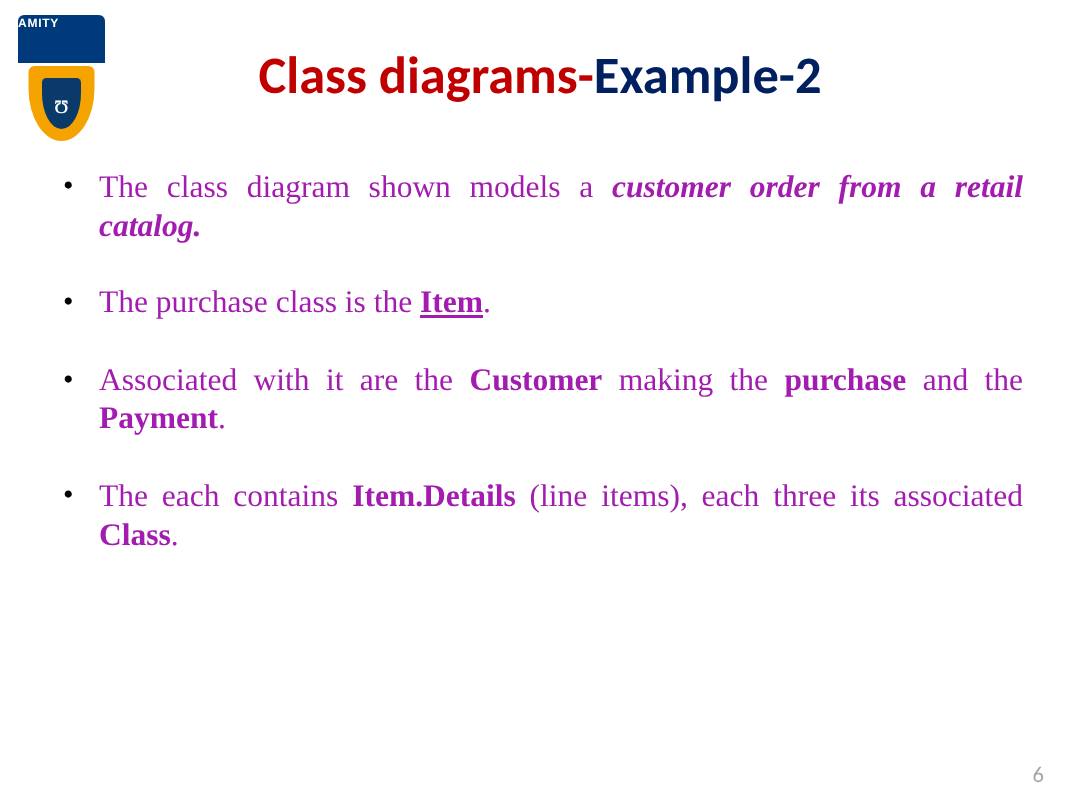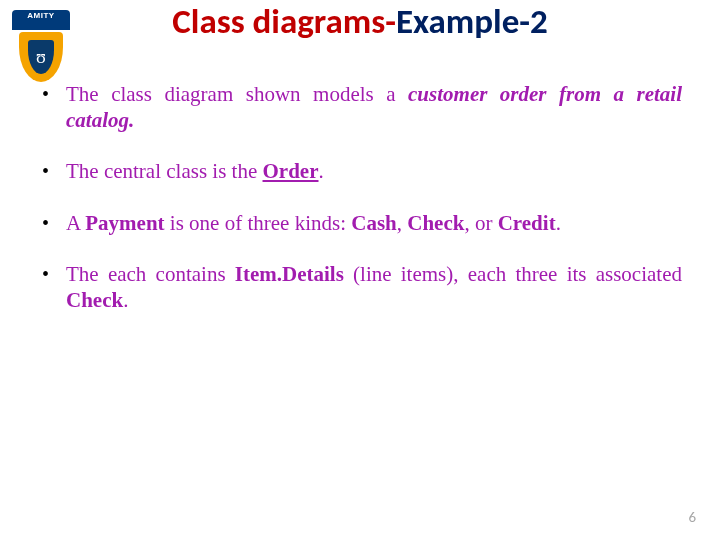--- a/index.html
+++ b/index.html
@@ -13,28 +13,28 @@
   }
   .logo {
     position: absolute;
     top: 10px;
     left: 12px;
     width: 58px;
     height: 70px;
   }
   .logo-top {
     width: 58px;
-    height: 20px;
+    height: 32px;
     background: #003a7a;
     border-top-left-radius: 4px;
     border-top-right-radius: 4px;
     color: #fff;
     font-size: 8px;
     font-weight: bold;
-    text-align: center;
+    text-align: left;
     line-height: 12px;
     letter-spacing: 0.5px;
     font-family: Arial, sans-serif;
   }
   .logo-shield {
     width: 44px;
     height: 50px;
     margin: 2px auto 0;
     background: #f5a300;
     border-radius: 4px 4px 50% 50% / 4px 4px 70% 70%;
@@ -50,20 +50,21 @@
     display: flex;
     align-items: center;
     justify-content: center;
     color: #fff;
     font-size: 18px;
   }
   .title {
     text-align: center;
     font-size: 35px;
     font-weight: bold;
+    padding-top: 30px;
     font-family: Calibri, Arial, sans-serif;
   }
   .title .t1 { color: #c00000; }
   .title .t2 { color: #002060; }
   .content {
     padding: 40px 38px 0 38px;
   }
   .content ul {
     list-style: none;
   }
@@ -109,24 +110,24 @@
 <div class="title">
   <span class="t1">Class diagrams-</span><span class="t2">Example-2</span>
 </div>
 
 <div class="content">
   <ul>
     <li>
       <span>The class diagram shown models a </span><span class="bi">customer order from a retail catalog.</span>
     </li>
     <li>
-      <span>The central class is the </span><span class="b u">Order</span><span>.</span>
+      <span>The purchase class is the </span><span class="b u">Item</span><span>.</span>
     </li>
     <li>
-      <span>A </span><span class="b">Payment</span><span> is one of three kinds: </span><span class="b">Cash</span><span>, </span><span class="b">Check</span><span>, or </span><span class="b">Credit</span><span>.</span>
+      <span>Associated with it are the </span><span class="b">Customer</span><span> making the </span><span class="b">purchase</span><span> and the </span><span class="b">Payment</span><span>.</span>
     </li>
     <li>
-      <span>The each contains </span><span class="b">Item.Details</span><span> (line items), each three its associated </span><span class="b">Check</span><span>.</span>
+      <span>The each contains </span><span class="b">Item.Details</span><span> (line items), each three its associated </span><span class="b">Class</span><span>.</span>
     </li>
   </ul>
 </div>
 
 <div class="pagenum">6</div>
 
 </body></html>

